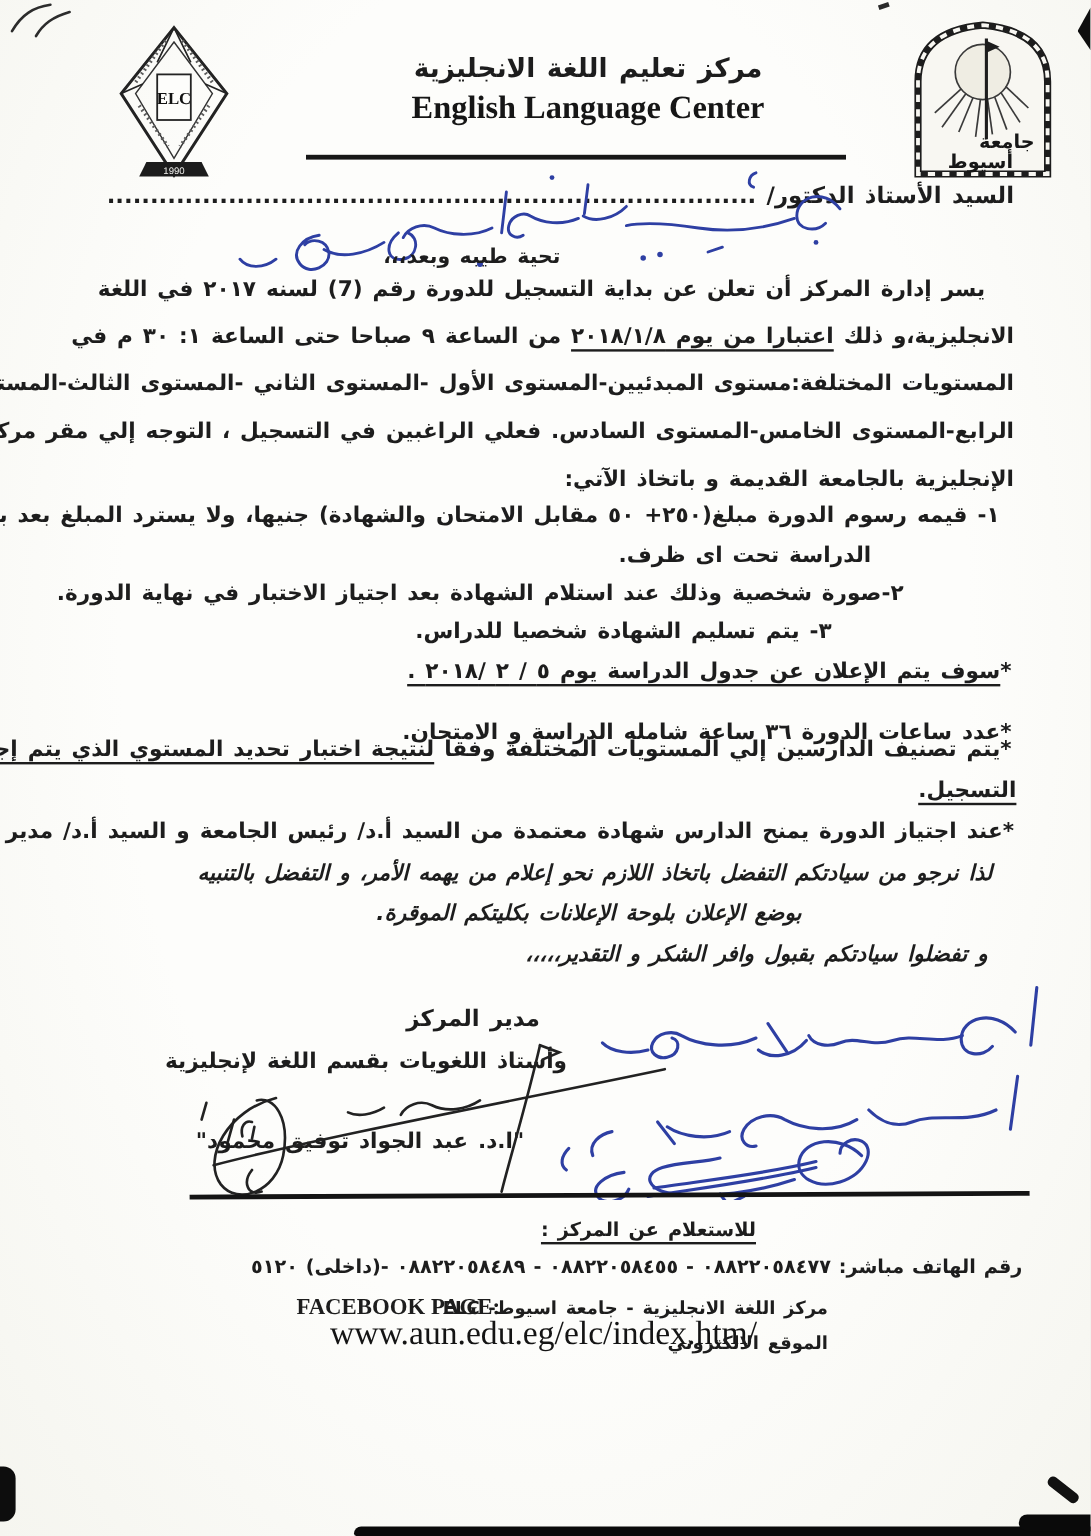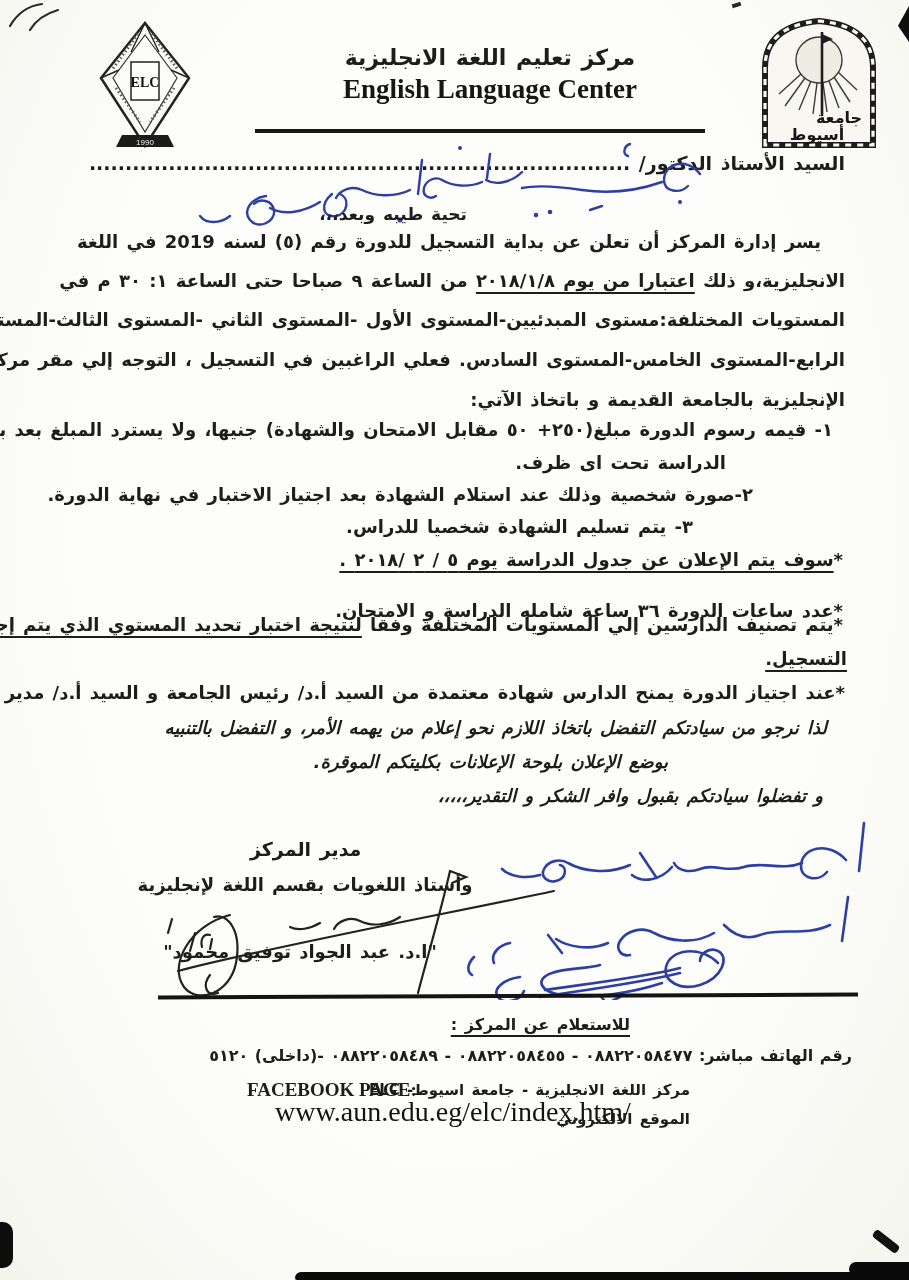--- a/index.html
+++ b/index.html
@@ -26,21 +26,21 @@
   #i2{top:484px;right:156px;}
   #i3{top:516px;right:216px;}
   #n1{top:549px;right:66px;}
   #n2{top:600px;right:66px;}
   #n3a{top:614px;right:66px;}
   #n3b{top:648px;right:62px;}
   #n4{top:682px;right:64px;}
   #c1a{top:717px;right:82px;}
   #c1b{top:751px;right:241px;}
   #c2{top:785px;right:86px;}
-  #sigt1{top:838px;left:250px;width:200px;text-align:left;font-size:19px;}
+  #sigt1{top:838px;left:250px;width:200px;text-align:right;font-size:19px;}
   #sigt2{top:874px;left:130px;width:350px;text-align:center;}
   #sign{top:941px;left:135px;width:330px;text-align:center;}
   #div2{position:absolute;top:994px;left:158px;width:700px;height:4px;background:#141414;transform:rotate(-0.25deg);}
   #fhead{top:1015px;left:455px;width:175px;text-align:center;font-size:16px;}
   #fphone{top:1046px;right:57px;font-size:16px;word-spacing:1px;}
   #ffb{position:absolute;top:1079px;left:247px;font-family:"Liberation Serif",serif;font-weight:bold;font-size:19px;color:#1d1d1d;}
   #forg{top:1081px;right:219px;font-size:15px;}
   #furl{position:absolute;top:1096px;left:275px;font-family:"Liberation Serif",serif;font-size:28px;color:#141414;}
   #fsite{top:1110px;right:219px;font-size:15px;}
   .abs{position:absolute;}
@@ -115,21 +115,21 @@
       <circle cx="390" cy="80" r="2.3"></circle>
         <circle cx="376" cy="83" r="2.3"></circle>
       <circle cx="300" cy="16" r="2"></circle>
         <circle cx="240" cy="88" r="2.5"></circle>
         <circle cx="520" cy="70" r="2"></circle>
     </g>
   </svg>
 
   <div class="l" id="greet">تحية طيبه وبعد،،،</div>
 
-  <div class="l" id="p1l1">يسر إدارة المركز أن تعلن عن بداية التسجيل للدورة رقم (٥) لسنه 2019 في اللغة</div>
+  <div class="l" id="p1l1">يسر إدارة المركز أن تعلن عن بداية التسجيل للدورة رقم (7) لسنه ٢٠١٧ في اللغة</div>
   <div class="l" id="p1l2">
     <span>الانجليزية،و ذلك </span><span class="u">اعتبارا من يوم ٢٠١٨/١/٨</span><span> من الساعة ٩ صباحا حتى الساعة ١: ٣٠ م في</span>
   </div>
   <div class="l" id="p1l3">المستويات المختلفة:مستوى المبدئيين-المستوى الأول -المستوى الثاني -المستوى الثالث-المستوى</div>
   <div class="l" id="p1l4">الرابع-المستوى الخامس-المستوى السادس. فعلي الراغبين في التسجيل ، التوجه إلي مقر مركز اللغة</div>
   <div class="l" id="p1l5">الإنجليزية بالجامعة القديمة و باتخاذ الآتي:</div>
 
   <div class="l" id="i1a">١- قيمه رسوم الدورة مبلغ(٢٥٠+ ٥٠ مقابل الامتحان والشهادة) جنيها، ولا يسترد المبلغ بعد بداية</div>
   <div class="l" id="i1b">الدراسة تحت اى ظرف.</div>
   <div class="l" id="i2">٢-صورة شخصية وذلك عند استلام الشهادة بعد اجتياز الاختبار في نهاية الدورة.</div>

